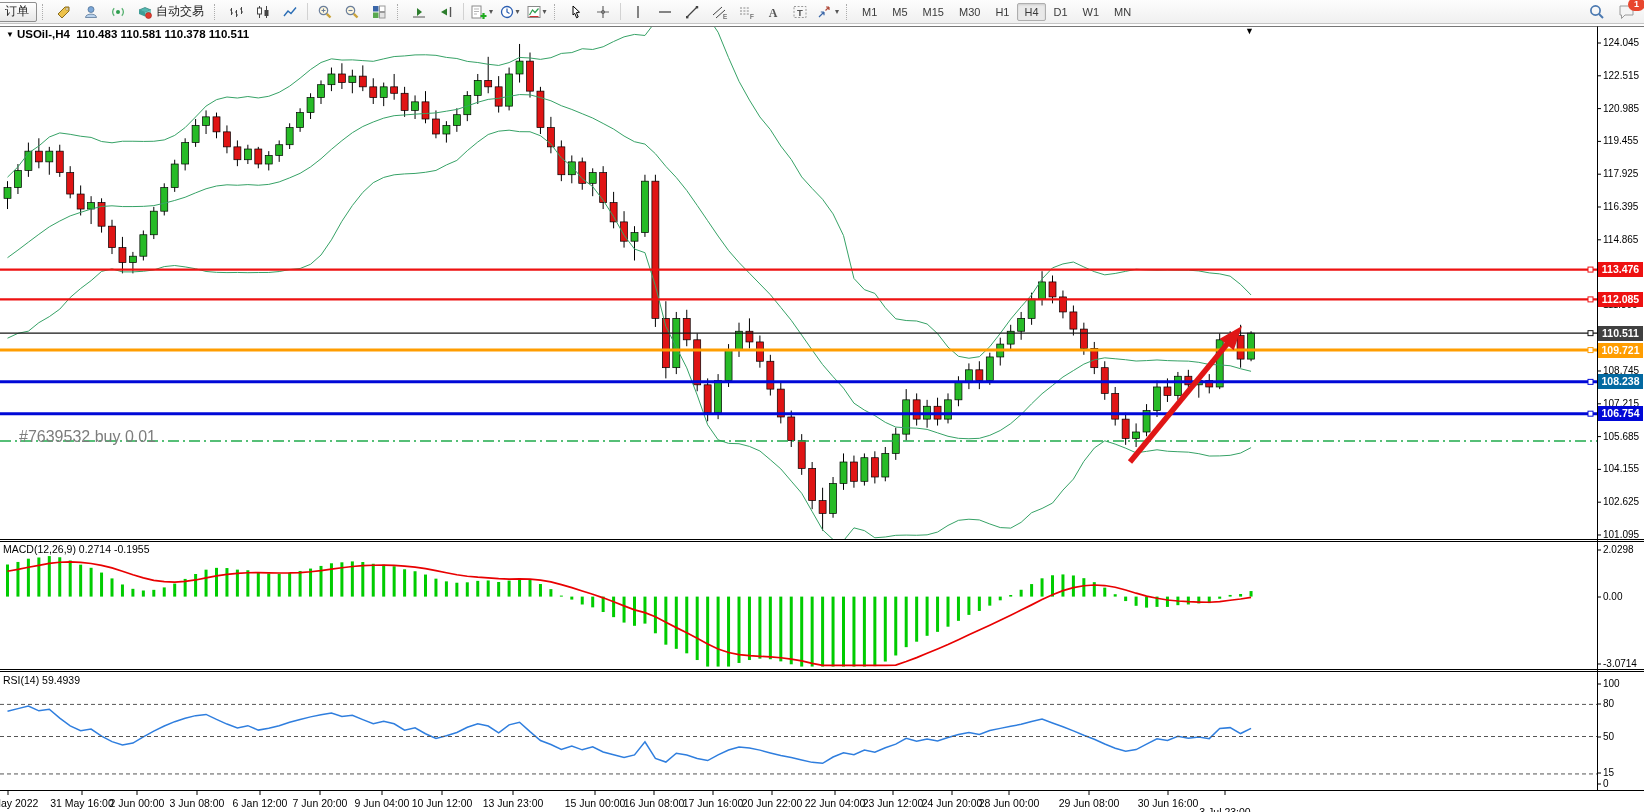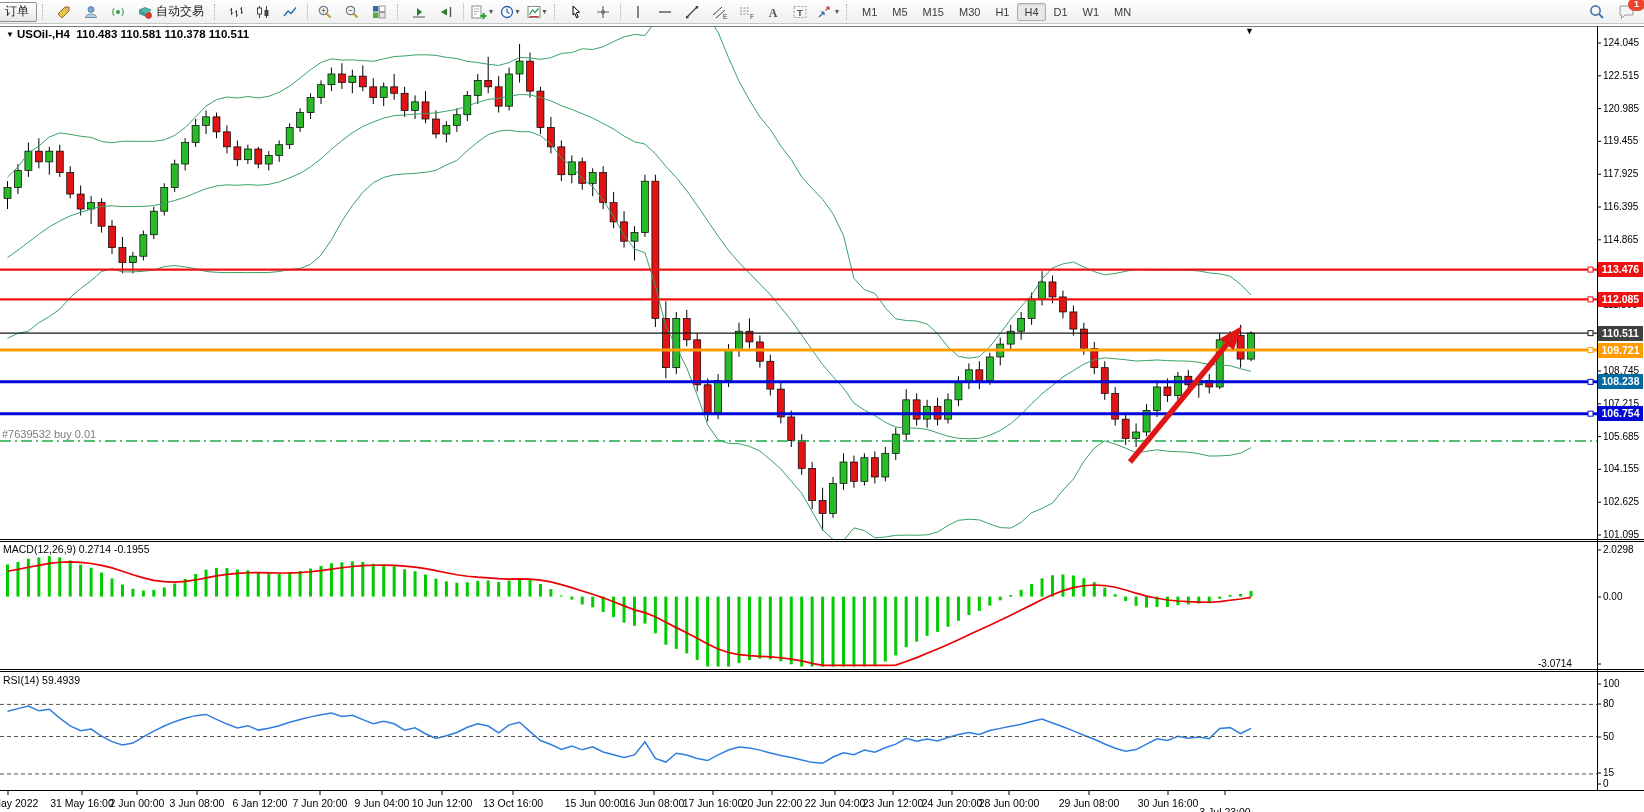--- a/index.html
+++ b/index.html
@@ -18,21 +18,21 @@
   .notif{position:relative}
   .badge{position:absolute;top:-4px;right:-6px;min-width:13px;height:13px;border-radius:7px;background:#e8462e;color:#fff;font-size:9px;font-weight:bold;display:flex;align-items:center;justify-content:center;padding:0 2px}
   
   #plot{position:absolute;left:0;top:0;z-index:1}
   #labels{position:absolute;left:0;top:0;width:1644px;height:812px;z-index:3;pointer-events:none}
   .alab{position:absolute;font-size:10px;color:#000;white-space:nowrap;line-height:12px}
   .tlab{position:absolute;font-size:10.5px;color:#000;white-space:nowrap;width:90px;text-align:center;line-height:12px}
   .tag{position:absolute;left:1598px;width:45px;height:15px;color:#fff;font-size:10.5px;font-weight:bold;text-align:center;line-height:15px;z-index:4}
   .chart-title{position:absolute;left:6px;top:28px;font-size:11.5px;font-weight:600;color:#000;z-index:3}
   .chart-title .tri{font-size:8px;vertical-align:1px;margin-right:3px}
-  .orderlab{position:absolute;left:2px;top:428px;font-size:11px;color:#7d7d7d;z-index:3}
+  .orderlab{position:absolute;left:19px;top:428px;font-size:16px;color:#7d7d7d;z-index:3}
   .indlab{position:absolute;left:3px;font-size:10.5px;color:#000;z-index:3}
   .lastbar{position:absolute;left:1245px;top:26px;font-size:9px;color:#000;z-index:3}
 </style>
 </head>
 <body>
 
 <div class="toolbar">
   <button class="orders-btn">订单</button>
   <span class="grip"></span>
 
@@ -704,35 +704,35 @@
       <div class="alab" style="left: 1603px; top: 299.4px;">111.805</div>
       <div class="alab" style="left: 1603px; top: 332.2px;">110.275</div>
       <div class="alab" style="left: 1603px; top: 365px;">108.745</div>
       <div class="alab" style="left: 1603px; top: 397.8px;">107.215</div>
       <div class="alab" style="left: 1603px; top: 430.6px;">105.685</div>
       <div class="alab" style="left: 1603px; top: 463.4px;">104.155</div>
       <div class="alab" style="left: 1603px; top: 496.2px;">102.625</div>
       <div class="alab" style="left: 1603px; top: 529px;">101.095</div>
       <div class="alab" style="left: 1603px; top: 544px;">2.0298</div>
       <div class="alab" style="left: 1603px; top: 591px;">0.00</div>
-      <div class="alab" style="left: 1538px; top: 658px;">-3.0714</div>
+      <div class="alab" style="left: 1603px; top: 658px;">-3.0714</div>
       <div class="alab" style="left: 1603px; top: 678px;">100</div>
       <div class="alab" style="left: 1603px; top: 698px;">80</div>
       <div class="alab" style="left: 1603px; top: 731px;">50</div>
       <div class="alab" style="left: 1603px; top: 767px;">15</div>
       <div class="alab" style="left: 1603px; top: 778px;">0</div>
       <div class="tlab" style="left: -37px; top: 797px;">30 May 2022</div>
       <div class="tlab" style="left: 37px; top: 797px;">31 May 16:00</div>
       <div class="tlab" style="left: 92px; top: 797px;">2 Jun 00:00</div>
       <div class="tlab" style="left: 152px; top: 797px;">3 Jun 08:00</div>
       <div class="tlab" style="left: 215px; top: 797px;">6 Jan 12:00</div>
       <div class="tlab" style="left: 275px; top: 797px;">7 Jun 20:00</div>
       <div class="tlab" style="left: 337px; top: 797px;">9 Jun 04:00</div>
       <div class="tlab" style="left: 397px; top: 797px;">10 Jun 12:00</div>
-      <div class="tlab" style="left: 468px; top: 797px;">13 Oct 16:00</div>
+      <div class="tlab" style="left: 468px; top: 797px;">13 Jun 23:00</div>
       <div class="tlab" style="left: 550px; top: 797px;">15 Jun 00:00</div>
       <div class="tlab" style="left: 609px; top: 797px;">16 Jun 08:00</div>
       <div class="tlab" style="left: 668px; top: 797px;">17 Jun 16:00</div>
       <div class="tlab" style="left: 727px; top: 797px;">20 Jun 22:00</div>
       <div class="tlab" style="left: 790px; top: 797px;">22 Jun 04:00</div>
       <div class="tlab" style="left: 848px; top: 797px;">23 Jun 12:00</div>
       <div class="tlab" style="left: 907px; top: 797px;">24 Jun 20:00</div>
       <div class="tlab" style="left: 964px; top: 797px;">28 Jun 00:00</div>
       <div class="tlab" style="left: 1044px; top: 797px;">29 Jun 08:00</div>
       <div class="tlab" style="left: 1123px; top: 797px;">30 Jun 16:00</div>

